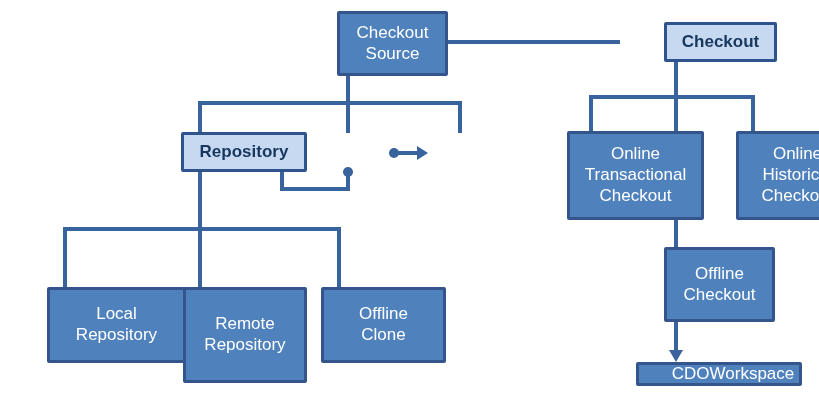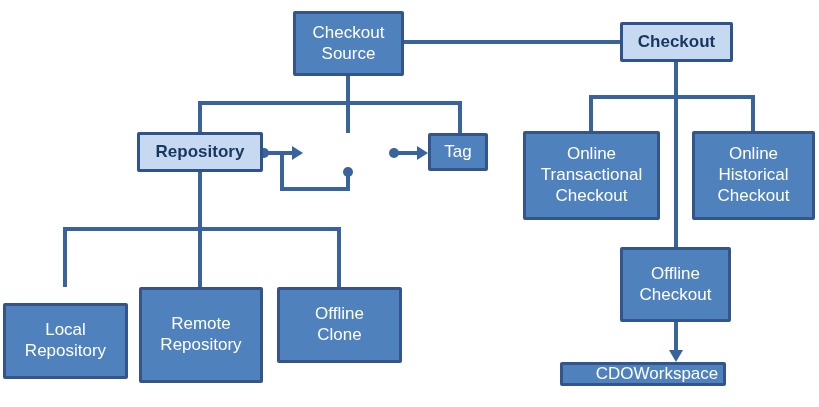--- a/index.html
+++ b/index.html
@@ -4,21 +4,21 @@
 <style>
   html,body{margin:0;padding:0;background:#ffffff;}
   .canvas{
     position:relative;width:819px;height:407px;background:#ffffff;overflow:hidden;
     font-family:"Liberation Sans",sans-serif;
   }
   .node{
     position:absolute;box-sizing:border-box;
     display:flex;align-items:center;justify-content:center;text-align:center;
     background:#4f81bd;border:3px solid #34558b;border-radius:2px;
-    color:#ffffff;font-size:17px;line-height:1.22;white-space:pre-line;
+    color:#ffffff;font-size:17px;line-height:1.22;white-space:pre-line;margin-left:44px;
   }
   .node.hl{
     background:#c6d9f1;border-color:#2f538c;color:#17375e;font-weight:bold;
   }
   .line{position:absolute;background:#38639c;}
   .dot{position:absolute;width:10px;height:10px;border-radius:50%;background:#38639c;}
   .arrow-right{
     position:absolute;width:0;height:0;
     border-top:7px solid transparent;border-bottom:7px solid transparent;
     border-left:11px solid #38639c;
@@ -69,36 +69,35 @@
   <div class="arrow-down" style="left:669px;top:350px;"></div>
 
   <div class="node" style="left:293px;top:11px;width:111px;height:65px;">Checkout
 Source</div>
 
   <div class="node hl" style="left:620px;top:22px;width:113px;height:40px;">Checkout</div>
 
   <div class="node hl" style="left:137px;top:132px;width:126px;height:40px;">Repository</div>
 
 
-  <div class="node" style="left:428px;top:133px;width:60px;height:38px;">Tag</div>
 
   <div class="node" style="left:523px;top:131px;width:137px;height:89px;">Online
 Transactional
 Checkout</div>
 
   <div class="node" style="left:692px;top:131px;width:123px;height:89px;">Online
 Historical
 Checkout</div>
 
   <div class="node" style="left:620px;top:247px;width:111px;height:75px;">Offline
 Checkout</div>
 
-  <div class="node" style="left:560px;top:362px;width:166px;height:24px;padding-left:28px;">CDOWorkspace</div>
+  <div class="node" style="left:592px;top:362px;width:166px;height:24px;padding-left:28px;">CDOWorkspace</div>
 
-  <div class="node" style="left:3px;top:303px;width:125px;height:76px;">Local
+  <div class="node" style="left:3px;top:287px;width:139px;height:76px;">Local
 Repository</div>
 
   <div class="node" style="left:139px;top:287px;width:124px;height:96px;">Remote
 Repository</div>
 
   <div class="node" style="left:277px;top:287px;width:125px;height:76px;">Offline
 Clone</div>
 
 </div>
 

